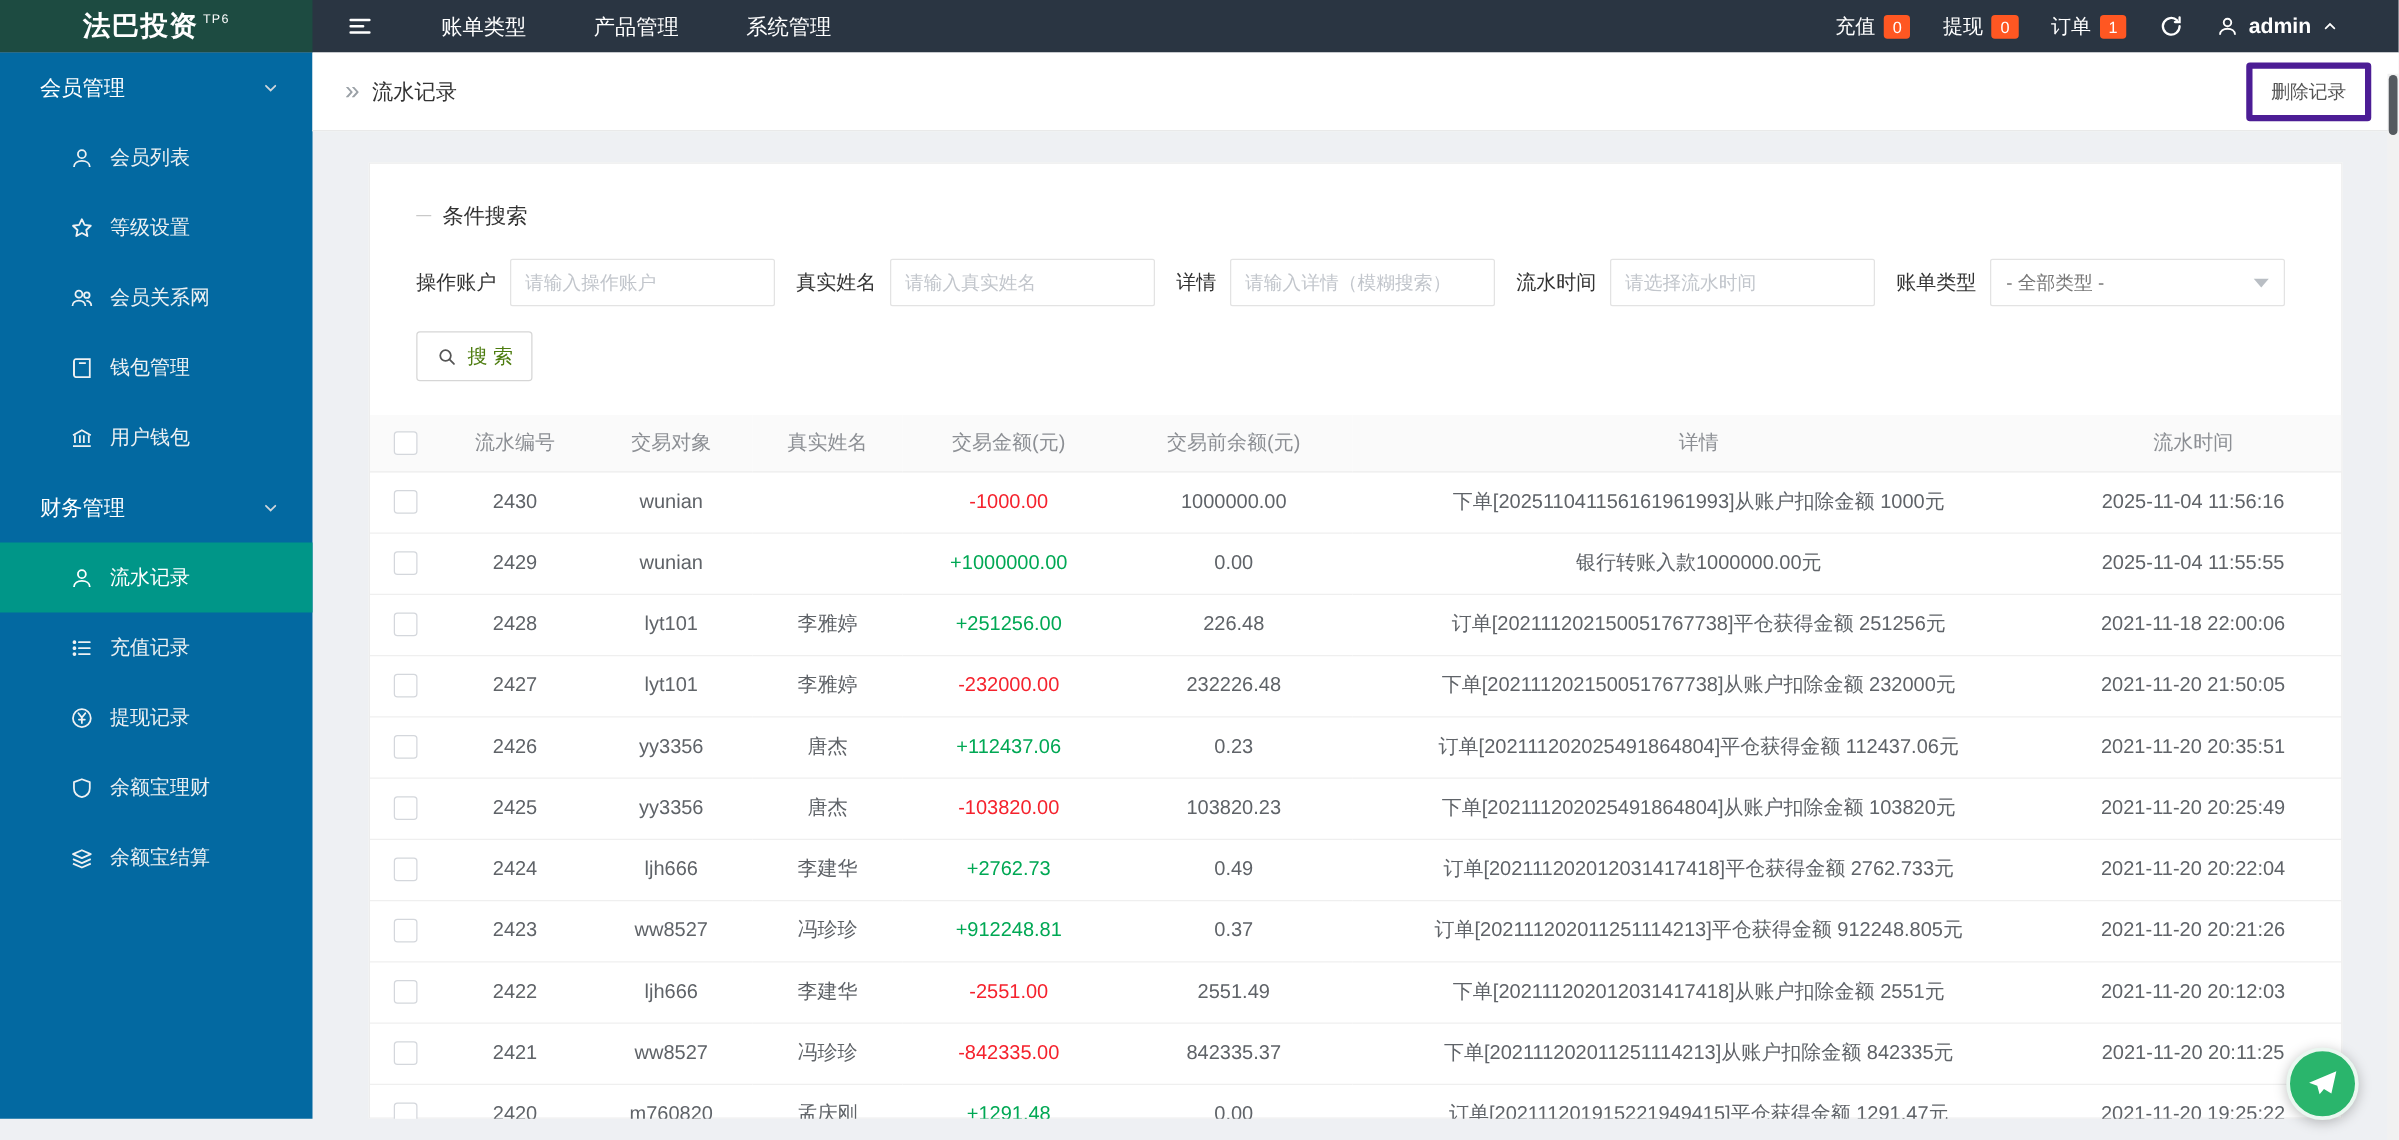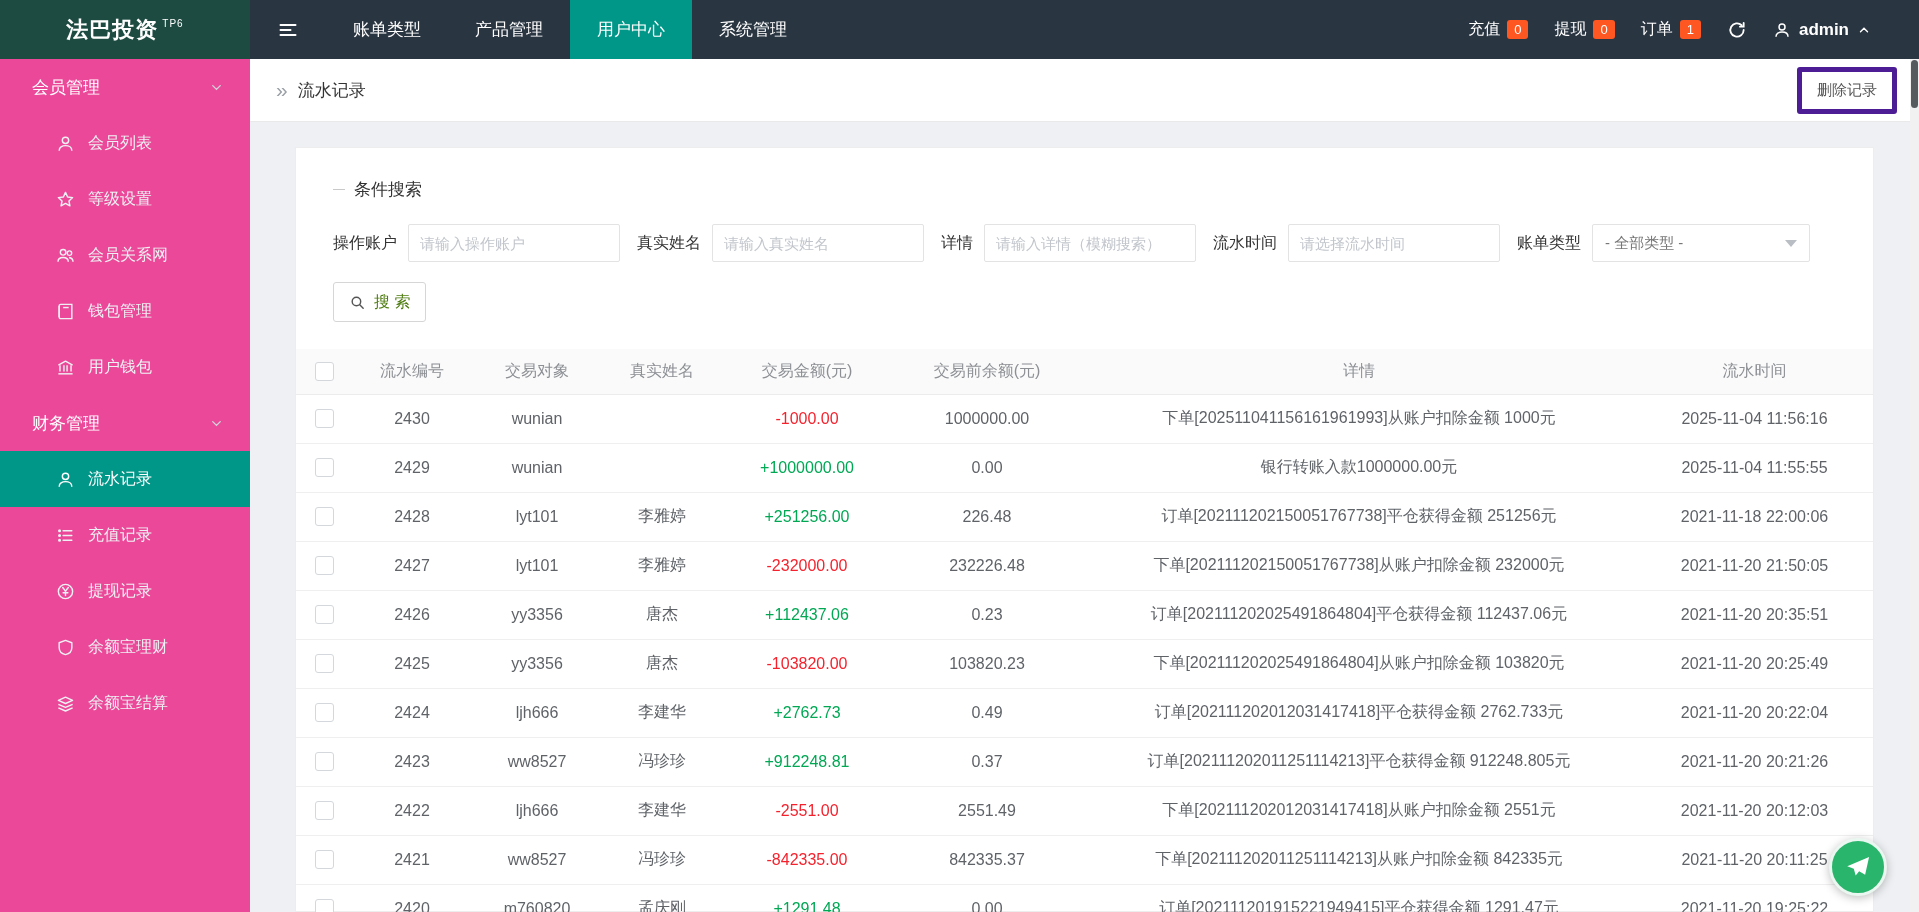--- a/index.html
+++ b/index.html
@@ -1,51 +1,51 @@
 <!DOCTYPE html>
 <html><head>
 <meta charset="utf-8">
 <style>
   *{margin:0;padding:0;box-sizing:border-box}
   html,body{width:1919px;height:912px;overflow:hidden}
   body{font-family:"Liberation Sans","DejaVu Sans",sans-serif;background:#eef0f3;position:relative}
-  .topbar{height:59px;background:#2a3542;display:flex;align-items:stretch;color:#fff}
+  .topbar{height:42px;background:#2a3542;display:flex;align-items:stretch;color:#fff}
   .logo{width:250px;background:#1d4b41;display:flex;align-items:center;justify-content:center;font-size:22px;font-weight:bold;letter-spacing:1px;flex-shrink:0}
   .logo sup{font-size:10px;margin-left:4px;font-weight:normal;transform:translateY(-6px)}
   .hamburger{display:flex;align-items:center;padding:0 28px;cursor:pointer}
   .nav-item{display:flex;align-items:center;padding:0 27px;font-size:17px;cursor:pointer}
   .nav-item.active{background:#009688}
   .top-right{margin-left:auto;display:flex;align-items:center;gap:26px;padding-right:48px}
   .shortcut{display:flex;align-items:center;font-size:16px;gap:7px;cursor:pointer}
   .badge{background:#ff5722;color:#fff;font-size:13px;line-height:1;padding:3px 7px;border-radius:3px}
   .refresh{display:flex;align-items:center;cursor:pointer}
   .user{display:flex;align-items:center;gap:8px;font-size:17px;font-weight:bold;cursor:pointer}
   .layout{display:flex;height:853px}
-  .sidebar{width:250px;background:#ec4899;color:#fff;flex-shrink:0}
+  .sidebar{width:250px;background:#0369a1;color:#fff;flex-shrink:0}
   .side-section{height:56px;display:flex;align-items:center;padding:0 26px 0 32px;font-size:17px;cursor:pointer}
   .side-section .chev{margin-left:auto;display:flex}
   .side-item{height:56px;display:flex;align-items:center;gap:13px;padding-left:56px;font-size:16px;color:#eef1f3;cursor:pointer}
   .side-item.active{background:#009688;color:#fff}
   .icon{display:inline-flex;align-items:center;justify-content:center}
   .main{flex:1;display:flex;flex-direction:column;min-width:0}
   .breadcrumb-bar{height:63px;background:#fff;display:flex;align-items:center;padding:0 22px 0 26px;border-bottom:1px solid #e9e9e9}
   .crumb-caret{color:#9aa0a6;font-size:21px;margin-right:10px}
   .crumb-title{font-size:17px;color:#333}
   .delete-btn{margin-left:auto;background:#fff;border:5px solid #4c1d95;border-radius:3px;padding:9px 15px;font-size:15px;color:#555;cursor:pointer}
   .content{flex:1;padding:25px 45px 0;overflow:hidden}
   .card{background:#fff;height:100%;border:1px solid #ededed}
   .search-section{padding:30px 37px 0}
   .section-title{display:flex;align-items:center;font-size:17px;color:#333;gap:9px}
   .section-title .dash{width:12px;height:1px;background:#c9c9c9}
   .filter-row{display:flex;gap:17px;margin-top:23px}
   .filter{display:flex;align-items:center}
   .filter label{font-size:16px;color:#333;margin-right:11px;white-space:nowrap}
   .filter input{width:212px;height:38px;border:1px solid #e3e3e3;border-radius:2px;padding:0 11px;font-size:15px;color:#8b5cf6;outline:none;font-family:inherit}
   .filter input::placeholder{color:#c2c6cc}
-  .select{width:218px;height:38px;border:1px solid #e3e3e3;border-radius:2px;display:flex;align-items:center;justify-content:space-between;padding:0 12px;font-size:15px;color:#777;cursor:pointer;background:#fff}
+  .select{width:236px;height:38px;border:1px solid #e3e3e3;border-radius:2px;display:flex;align-items:center;justify-content:space-between;padding:0 12px;font-size:15px;color:#777;cursor:pointer;background:#fff}
   .caret-down{width:0;height:0;border-left:6px solid transparent;border-right:6px solid transparent;border-top:7px solid #b9bec4}
   .search-btn{margin-top:20px;display:inline-flex;align-items:center;gap:8px;border:1px solid #d6d6d6;background:#fff;border-radius:3px;height:40px;padding:0 15px;font-size:16px;color:#4d7c0f;cursor:pointer;font-family:inherit}
   table{width:100%;border-collapse:collapse;margin-top:27px;table-layout:fixed}
   thead th{background:#fafafa;height:45px;font-weight:normal;font-size:16px;color:#8c8f94;border-bottom:1px solid #ececec;text-align:center}
   tbody td{height:49px;text-align:center;font-size:16px;color:#5f6368;border-bottom:1px solid #efefef;overflow:hidden;white-space:nowrap}
   .pos{color:#00a854}
   .neg{color:#f5222d}
   .cb{display:inline-block;width:19px;height:19px;border:1px solid #d4d7dc;border-radius:3px;background:#fff;cursor:pointer;vertical-align:middle}
   .scrollbar{position:absolute;top:59px;right:0;bottom:0;width:9px;background:#f1f1f1}
   .scrollbar .thumb{position:absolute;top:1px;left:1px;right:1px;height:48px;background:#555a5f;border-radius:4px;cursor:pointer}
@@ -65,23 +65,20 @@
       <svg width="20" height="20" viewBox="0 0 24 24" fill="none" stroke="#fff" stroke-width="2.4" stroke-linecap="round">
           <path d="M3 6h18M3 12h12M3 18h18"></path>
         </svg>
     </span>
   </div>
   <div class="nav-item">
       <span>账单类型</span>
     </div>
   <div class="nav-item">
       <span>产品管理</span>
-    </div>
-  <div class="nav-item active">
-      <span>用户中心</span>
     </div>
   <div class="nav-item">
       <span>系统管理</span>
     </div>
 
   <div class="top-right">
     <div class="shortcut">
       <span>充值</span>
       <span class="badge">0</span>
     </div>

